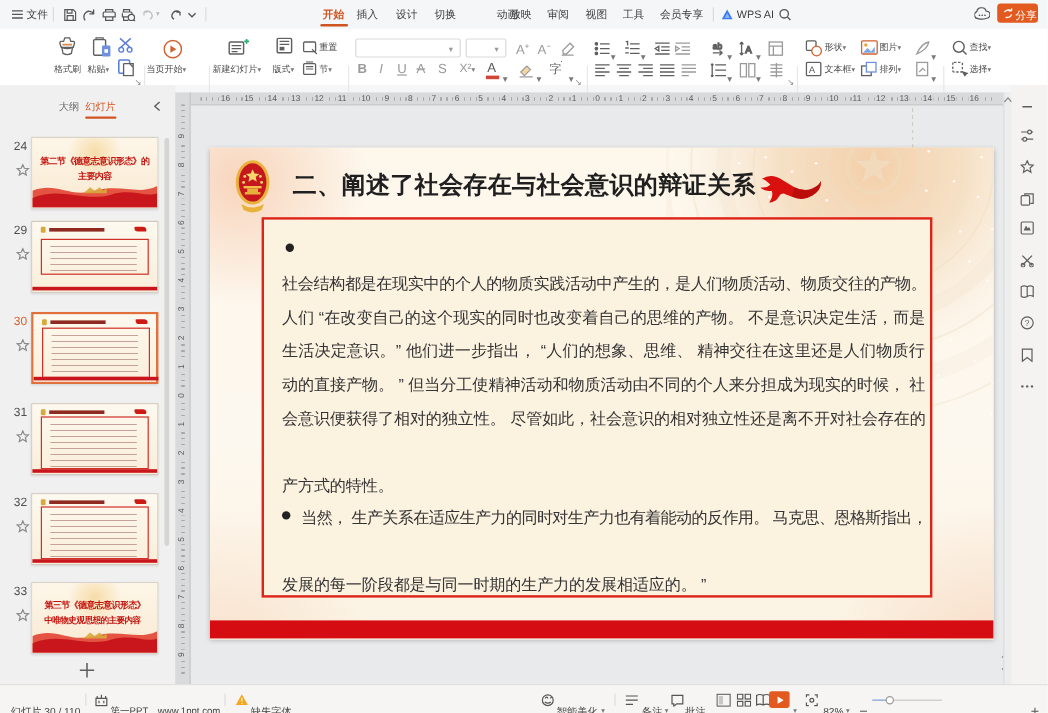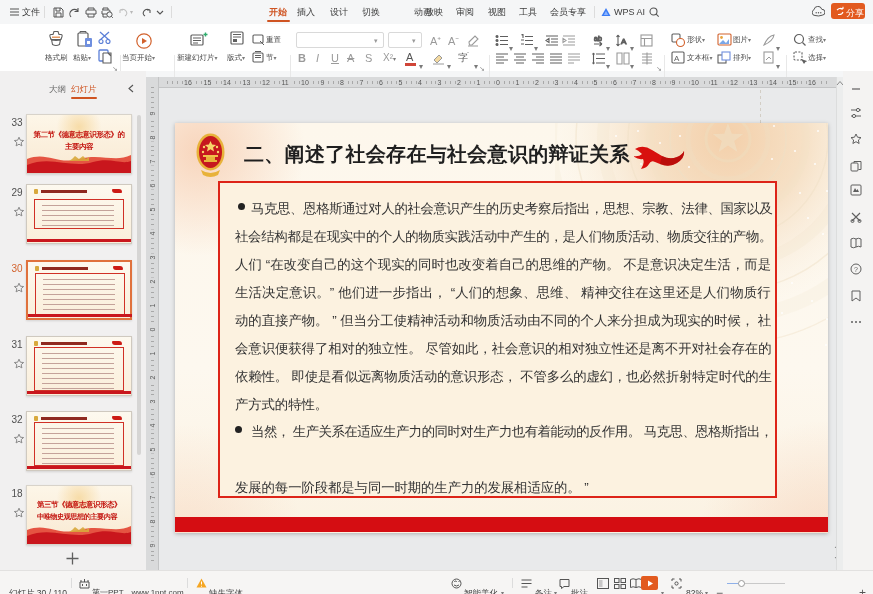--- a/index.html
+++ b/index.html
@@ -374,41 +374,41 @@
     <div class="thumbwrap" style="top:414px;">
         <div style="position:absolute;left:0;top:0;right:0;bottom:0;background:radial-gradient(circle 28px at 52px 12px, #f7dca8, rgba(247,220,168,0) 80%),linear-gradient(180deg,#fdf6e8,#f9e9d2);"></div>
         <div style="position:absolute;left:0;top:14px;width:104px;text-align:center;font-size:7.5px;font-weight:bold;color:#c3150f;letter-spacing:-0.5px;">第三节《德意志意识形态》</div>
         <div style="position:absolute;left:0;top:26px;width:100px;text-align:center;font-size:7.2px;font-weight:bold;color:#c3150f;letter-spacing:-0.5px;">中唯物史观思想的主要内容</div>
         <svg style="position:absolute;left:0;bottom:0;" width="104" height="24" viewBox="0 0 104 24">
           <path d="M0 24 V10 C20 2 30 16 52 10 C74 4 88 14 104 6 V24z" fill="#e03a28" opacity=".85"></path>
           <path d="M0 24 V16 C24 6 44 20 66 13 C84 8 94 16 104 12 V24z" fill="#c9161d"></path>
           <path d="M42 12 h20 v-4 l-3 2 -3 -3 -4 3 -4 -3 -3 3z" fill="#d8a93c" opacity=".9"></path>
         </svg>
       </div>
-    <div class="tnum" style="top:46px;color:#4f4f4f;">33</div>
+    <div class="tnum" style="top:46px;color:#4f4f4f;">24</div>
     <svg class="tstar" style="top:65px;left:11px;" width="12" height="12" viewBox="0 0 12 12">
         <path d="M6 1.2 l1.35 3 3.3 .3 -2.5 2.2 .75 3.2 -2.9 -1.7 -2.9 1.7 .75 -3.2 -2.5 -2.2 3.3 -.3z" fill="none" stroke="#8a8a8a" stroke-width="1"></path>
       </svg>
     <div class="tnum" style="top:116px;color:#4f4f4f;">29</div>
     <svg class="tstar" style="top:135px;left:11px;" width="12" height="12" viewBox="0 0 12 12">
         <path d="M6 1.2 l1.35 3 3.3 .3 -2.5 2.2 .75 3.2 -2.9 -1.7 -2.9 1.7 .75 -3.2 -2.5 -2.2 3.3 -.3z" fill="none" stroke="#8a8a8a" stroke-width="1"></path>
       </svg>
     <div class="tnum" style="top:192px;color:#d2622d;">30</div>
     <svg class="tstar" style="top:211px;left:11px;" width="12" height="12" viewBox="0 0 12 12">
         <path d="M6 1.2 l1.35 3 3.3 .3 -2.5 2.2 .75 3.2 -2.9 -1.7 -2.9 1.7 .75 -3.2 -2.5 -2.2 3.3 -.3z" fill="none" stroke="#8a8a8a" stroke-width="1"></path>
       </svg>
     <div class="tnum" style="top:268px;color:#4f4f4f;">31</div>
     <svg class="tstar" style="top:287px;left:11px;" width="12" height="12" viewBox="0 0 12 12">
         <path d="M6 1.2 l1.35 3 3.3 .3 -2.5 2.2 .75 3.2 -2.9 -1.7 -2.9 1.7 .75 -3.2 -2.5 -2.2 3.3 -.3z" fill="none" stroke="#8a8a8a" stroke-width="1"></path>
       </svg>
     <div class="tnum" style="top:343px;color:#4f4f4f;">32</div>
     <svg class="tstar" style="top:362px;left:11px;" width="12" height="12" viewBox="0 0 12 12">
         <path d="M6 1.2 l1.35 3 3.3 .3 -2.5 2.2 .75 3.2 -2.9 -1.7 -2.9 1.7 .75 -3.2 -2.5 -2.2 3.3 -.3z" fill="none" stroke="#8a8a8a" stroke-width="1"></path>
       </svg>
-    <div class="tnum" style="top:417px;color:#4f4f4f;">18</div>
+    <div class="tnum" style="top:417px;color:#4f4f4f;">33</div>
     <svg class="tstar" style="top:436px;left:11px;" width="12" height="12" viewBox="0 0 12 12">
         <path d="M6 1.2 l1.35 3 3.3 .3 -2.5 2.2 .75 3.2 -2.9 -1.7 -2.9 1.7 .75 -3.2 -2.5 -2.2 3.3 -.3z" fill="none" stroke="#8a8a8a" stroke-width="1"></path>
       </svg>
     <div style="position:absolute;left:137px;top:44px;width:4px;height:340px;background:#d6d5d4;border-radius:2px;"></div>
     <svg style="position:absolute;left:66px;top:481px;" width="13" height="13" viewBox="0 0 13 13">
         <path d="M6.5 0.5 v12 M0.5 6.5 h12" stroke="#5f5f5f" stroke-width="1.3"></path>
       </svg>
   </div>
 
   <div class="abs" id="hruler">
@@ -582,27 +582,25 @@
       <div class="abs" style="left:69px;top:18px;width:560px;height:26px;font-size:20px;font-weight:bold;color:#1f1f1f;white-space:nowrap;letter-spacing:0.3px;">二、阐述了社会存在与社会意识的辩证关系</div>
 
       <svg class="abs" style="left:459px;top:19px;" width="52" height="30" viewBox="0 0 52 30">
         <path d="M1 7 q8 -5 17 1 l10 6 q8 4 15 1 q5 -2 7 -6 q1 7 -7 12 q-8 5 -17 1 l-5 -2 q-4 -2 -6 2 q-2 4 -8 5 q4 -6 2 -10 q-5 1 -10 -3 q6 1 9 -2 q-4 -4 -7 -5z" fill="#d8100e"></path>
         <path d="M28 14 q8 4 15 1 q5 -2 7 -6 q1 7 -7 12 q-8 5 -17 1z" fill="#a80b09" opacity=".6"></path>
       </svg>
 
       <div class="abs" style="left:43px;top:58px;width:559px;height:317px;border:2px solid #dd2418;background:#fcf2e0;"></div>
       <div class="abs" style="left:63px;top:80px;width:7px;height:7px;border-radius:50%;background:#222;"></div>
       <div class="abs" style="left:60px;top:303px;width:7px;height:7px;border-radius:50%;background:#222;"></div>
-      <div class="sline" id="L1" style="letter-spacing:-0.35px;left:76px;top:77px;">马克思、恩格斯通过对人的社会意识产生的历史考察后指出，思想、宗教、法律、国家以及</div>
       <div class="sline" id="L2" style="letter-spacing:-0.29px;left:60px;top:105px;">社会结构都是在现实中的个人的物质实践活动中产生的，是人们物质活动、物质交往的产物。</div>
       <div class="sline" id="L3" style="letter-spacing:0.05px;left:60px;top:133px;">人们 “在改变自己的这个现实的同时也改变着自己的思维的产物。 不是意识决定生活，而是</div>
       <div class="sline" id="L5" style="letter-spacing:-0.04px;left:60px;top:189px;">动的直接产物。 ” 但当分工使精神活动和物质活动由不同的个人来分担成为现实的时候， 社</div>
       <div class="sline" id="L4" style="letter-spacing:0.16px;left:60px;top:161px;">生活决定意识。” 他们进一步指出， “人们的想象、思维、 精神交往在这里还是人们物质行</div>
       <div class="sline" id="L6" style="letter-spacing:-0.07px;left:60px;top:217px;">会意识便获得了相对的独立性。 尽管如此，社会意识的相对独立性还是离不开对社会存在的</div>
-      <div class="sline" id="L7" style="letter-spacing:-0.15px;left:60px;top:245px;">依赖性。 即使是看似远离物质活动的意识形态， 不管多么的虚幻，也必然折射特定时代的生</div>
       <div class="sline" id="L8" style="left:60px;top:273px;">产方式的特性。</div>
       <div class="sline" id="L9" style="letter-spacing:-0.51px;left:76px;top:300px;">当然， 生产关系在适应生产力的同时对生产力也有着能动的反作用。 马克思、恩格斯指出，</div>
       <div class="sline" id="L11" style="left:60px;top:356px;">发展的每一阶段都是与同一时期的生产力的发展相适应的。 ”</div>
 
       <div class="abs" style="left:0;top:394px;width:653px;height:15px;background:#d50d12;"></div>
     </div>
     <svg class="abs" style="left:675px;top:455px;" width="8" height="6" viewBox="0 0 8 6">
       <path d="M1 5 l3 -3.5 3 3.5" fill="none" stroke="#8a8a8a" stroke-width="1"></path>
     </svg>
     <svg class="abs" style="left:675px;top:468px;" width="8" height="6" viewBox="0 0 8 6">

